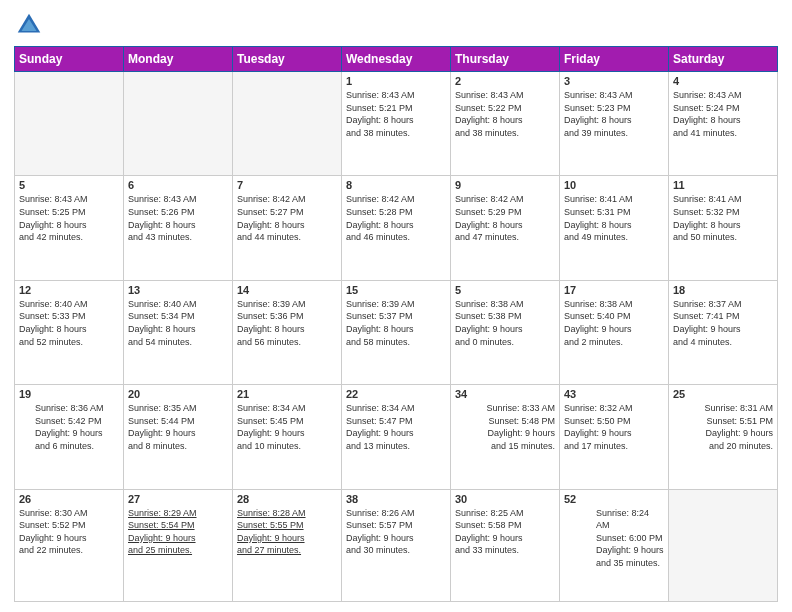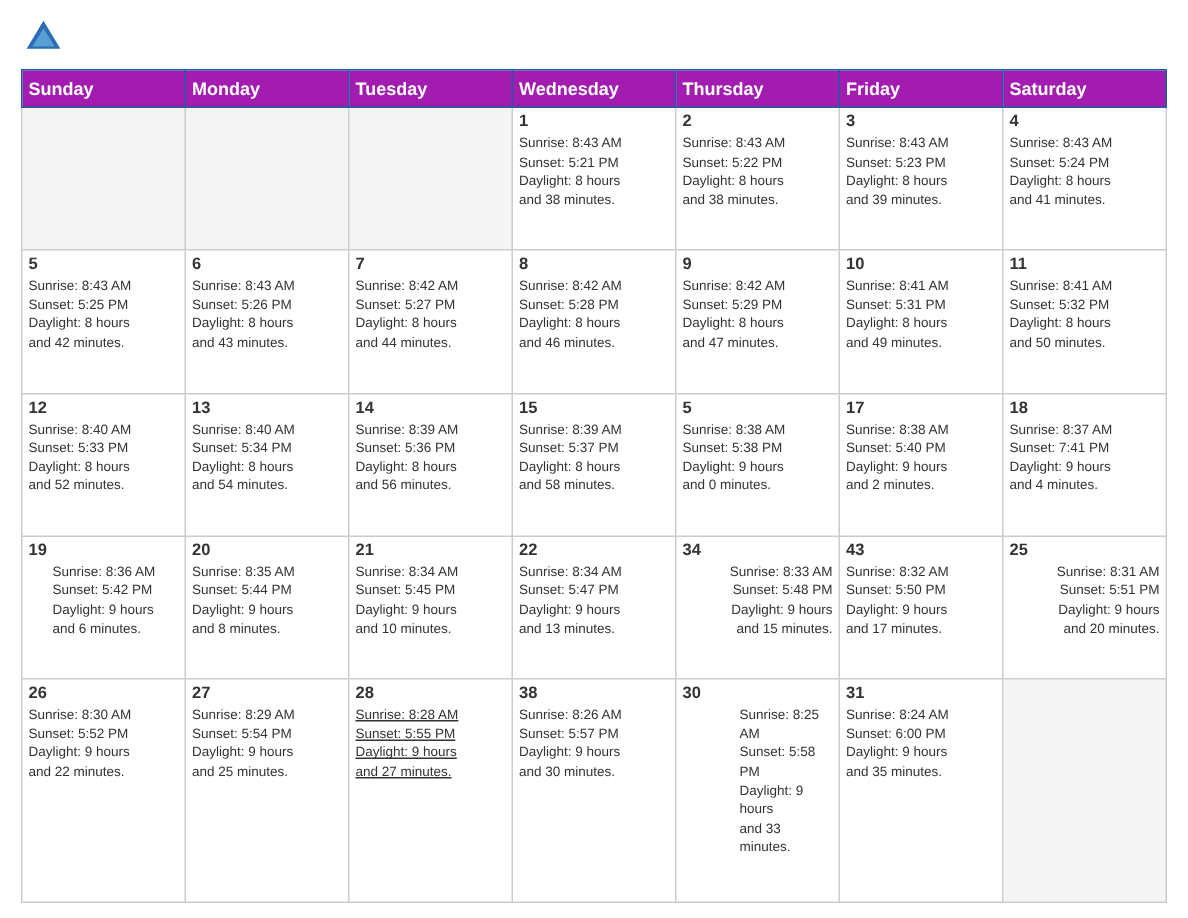--- a/index.html
+++ b/index.html
@@ -325,49 +325,49 @@
         <tr class="week-row">
           <td>
             <span class="day-num">26</span>
             <div class="day-info" style="white-space: pre-line;">Sunrise: 8:30 AM
 Sunset: 5:52 PM
 Daylight: 9 hours
 and 22 minutes.</div>
           </td>
           <td>
             <span class="day-num">27</span>
-            <div class="day-info" style="white-space: pre-line;">Sunrise: 8:29 AM
+            <div class="day-info" style="white-space: pre-line; text-decoration: underline;">Sunrise: 8:29 AM
 Sunset: 5:54 PM
 Daylight: 9 hours
 and 25 minutes.</div>
           </td>
           <td>
             <span class="day-num">28</span>
             <div class="day-info" style="white-space: pre-line; text-decoration: underline;">Sunrise: 8:28 AM
 Sunset: 5:55 PM
 Daylight: 9 hours
 and 27 minutes.</div>
           </td>
           <td>
             <span class="day-num">38</span>
             <div class="day-info" style="white-space: pre-line;">Sunrise: 8:26 AM
 Sunset: 5:57 PM
 Daylight: 9 hours
 and 30 minutes.</div>
           </td>
           <td>
             <span class="day-num">30</span>
-            <div class="day-info" style="white-space: pre-line; margin-left: 38px;">Sunrise: 8:25 AM
+            <div class="day-info" style="white-space: pre-line;">Sunrise: 8:25 AM
 Sunset: 5:58 PM
 Daylight: 9 hours
 and 33 minutes.</div>
           </td>
           <td>
-            <span class="day-num">31</span>
-            <div class="day-info" style="white-space: pre-line;">Sunrise: 8:24 AM
+            <span class="day-num">52</span>
+            <div class="day-info" style="white-space: pre-line; margin-left: 32px;">Sunrise: 8:24 AM
 Sunset: 6:00 PM
 Daylight: 9 hours
 and 35 minutes.</div>
           </td>
           <td class="empty"></td>
         </tr>
       </tbody>
   </table>
 </div>
 

